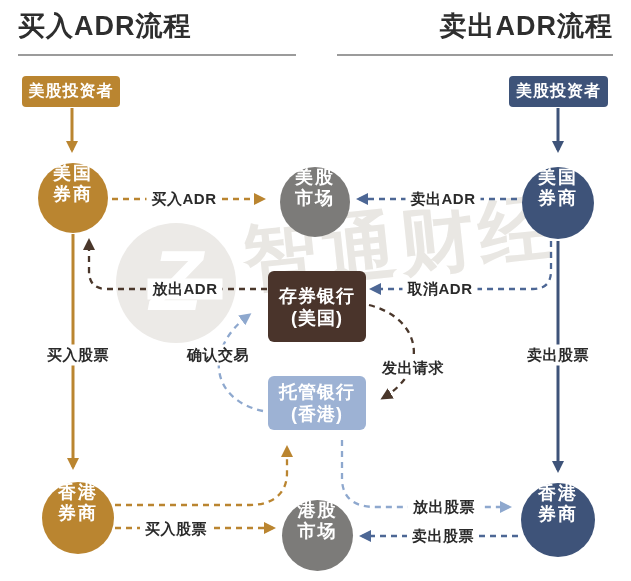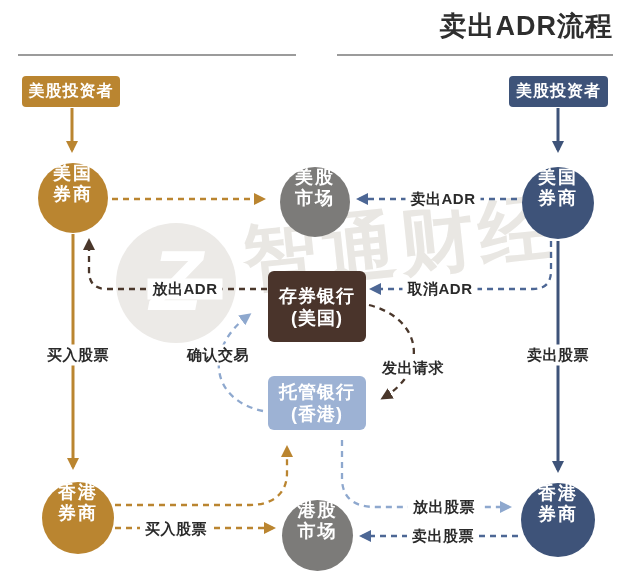--- a/index.html
+++ b/index.html
@@ -30,20 +30,21 @@
 
 <div class="stage">
 
   <div class="watermark">
     <div class="wm-circle">
       <span class="wm-z">Z</span>
     </div>
     <div class="wm-text">智通财经</div>
   </div>
 
+  <div class="flow-title" style="left:18px;">买入ADR流程</div>
   <div class="flow-title" style="right:18px;">卖出ADR流程</div>
   <div class="title-rule" style="left:18px;width:278px;"></div>
   <div class="title-rule" style="left:337px;width:276px;"></div>
 
   <svg class="arrows" width="631" height="581" viewBox="0 0 631 581">
     <defs>
       <marker id="mo" markerUnits="userSpaceOnUse" markerWidth="12" markerHeight="12" viewBox="0 0 10 10" refX="7.5" refY="5" orient="auto">
           <path d="M0 0 L10 5 L0 10 Z" fill="#BA8530"></path>
         </marker>
       <marker id="mn" markerUnits="userSpaceOnUse" markerWidth="12" markerHeight="12" viewBox="0 0 10 10" refX="7.5" refY="5" orient="auto">
@@ -111,20 +112,21 @@
 
   <div class="bank-box" style="left:268px;top:271px;width:98px;height:71px;background:#4A342B;">
     <span>存券银行</span>
     <span>(美国)</span>
   </div>
   <div class="bank-box" style="left:268px;top:376px;width:98px;height:54px;background:#9DB2D4;">
     <span>托管银行</span>
     <span>(香港)</span>
   </div>
 
+  <div class="flow-label" style="left:184px;top:199px;">买入ADR</div>
   <div class="flow-label" style="left:443px;top:199px;">卖出ADR</div>
   <div class="flow-label" style="left:185px;top:289px;">放出ADR</div>
   <div class="flow-label" style="left:440px;top:289px;">取消ADR</div>
   <div class="flow-label" style="left:78px;top:355px;">买入股票</div>
   <div class="flow-label" style="left:558px;top:355px;">卖出股票</div>
   <div class="flow-label" style="left:218px;top:355px;">确认交易</div>
   <div class="flow-label" style="left:413px;top:368px;">发出请求</div>
   <div class="flow-label" style="left:176px;top:529px;">买入股票</div>
   <div class="flow-label" style="left:444px;top:507px;">放出股票</div>
   <div class="flow-label" style="left:443px;top:536px;">卖出股票</div>

